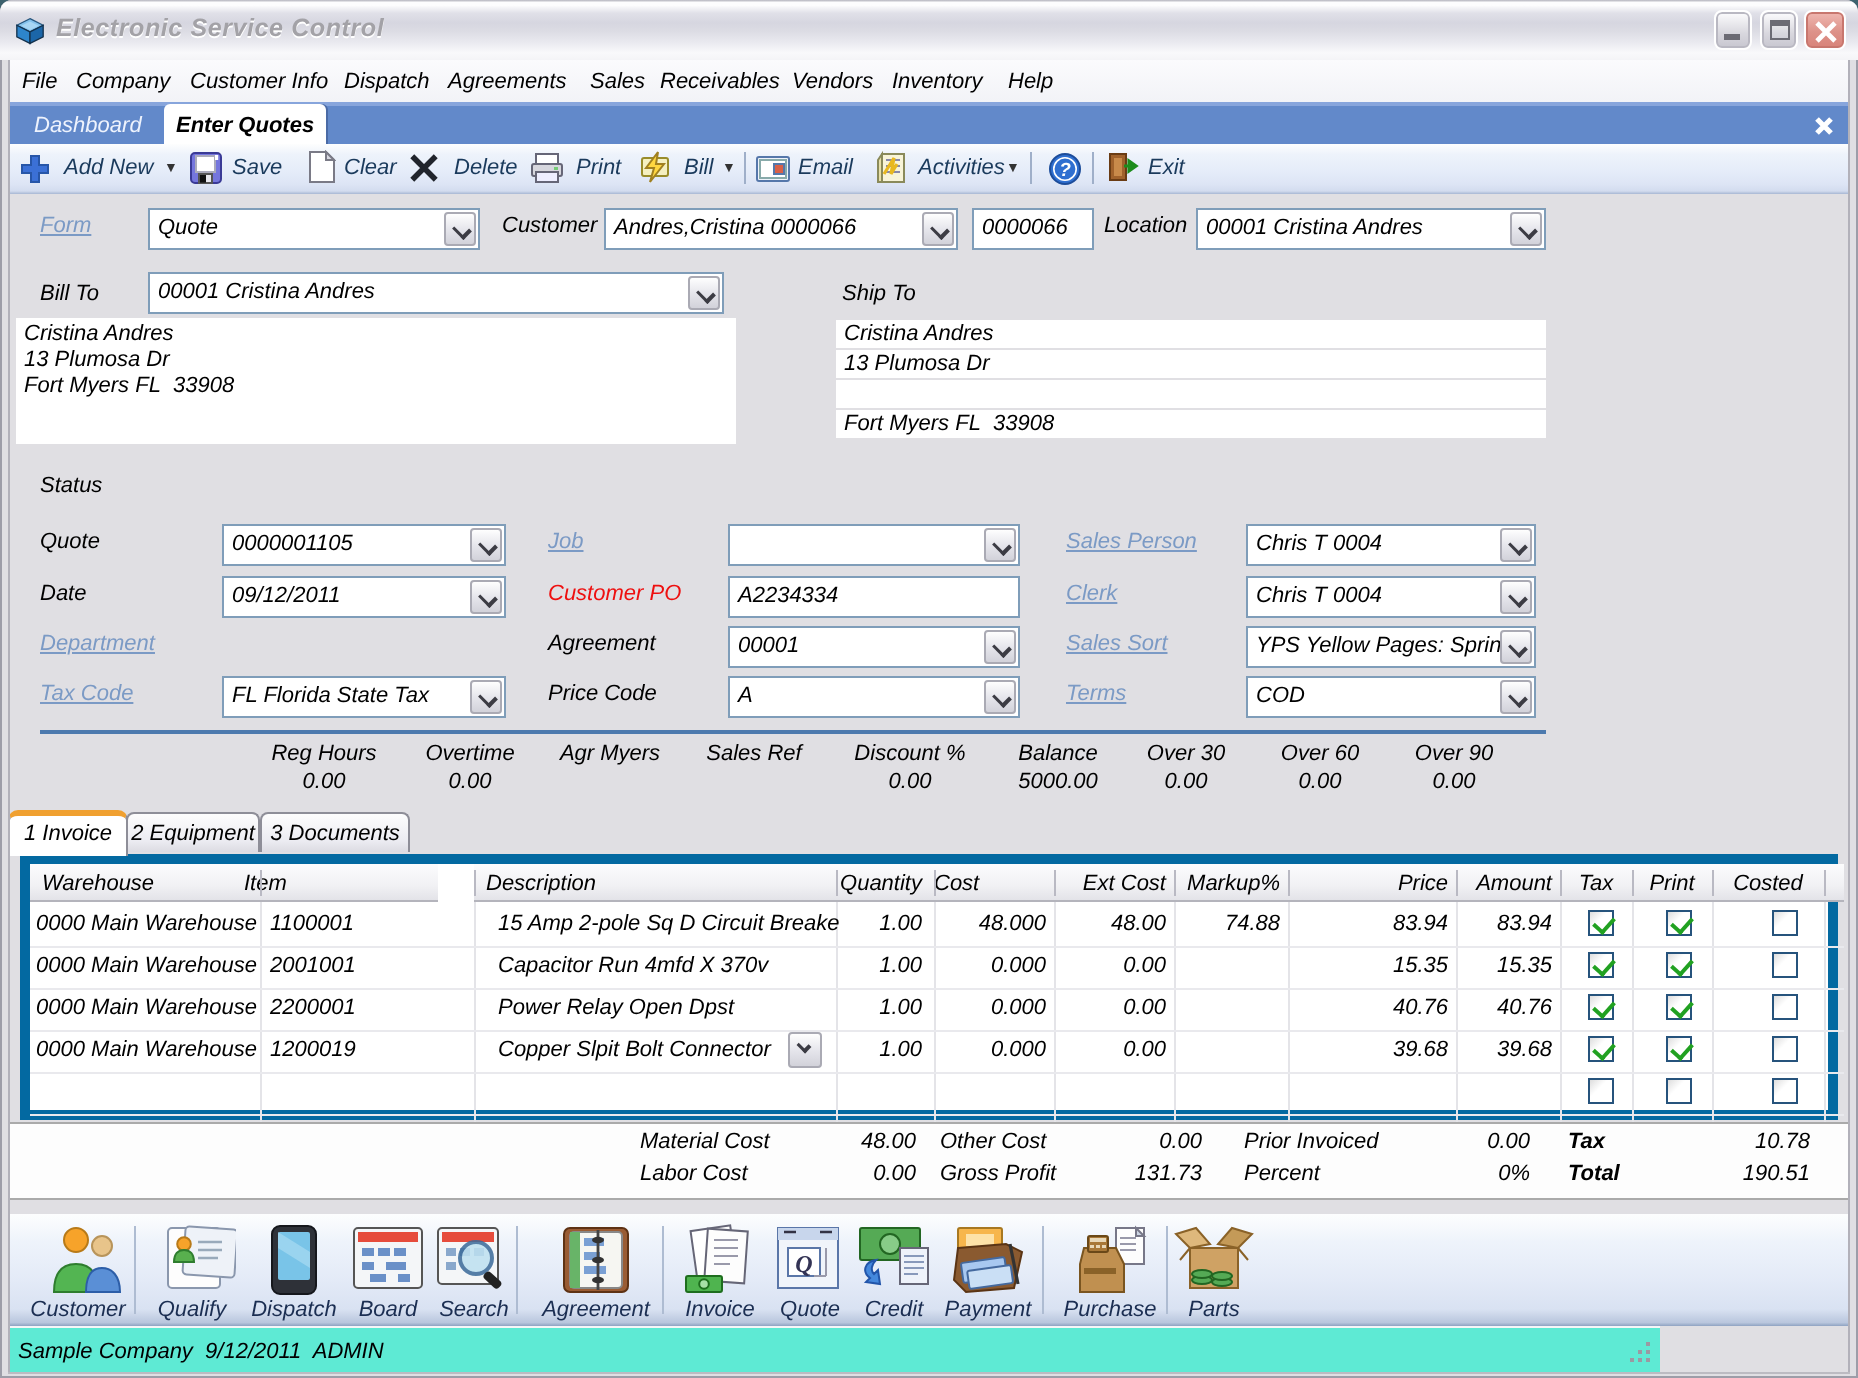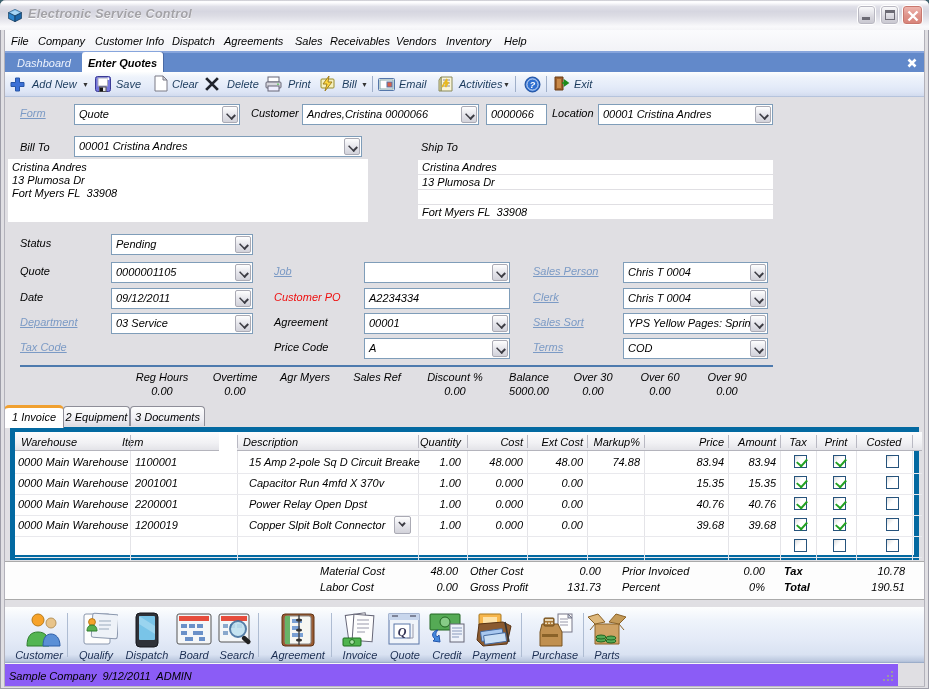--- a/index.html
+++ b/index.html
@@ -66,21 +66,21 @@
 #totals { position:absolute; left:0px; top:464px; width:920px; height:39px; background:#fdfdfd; border-top:1px solid #aaa; border-bottom:1px solid #aaa; }
 .tot { position:absolute; font-size:11px; color:#000; white-space:nowrap; }
 .totr { position:absolute; font-size:11px; color:#000; white-space:nowrap; text-align:right; }
 
 #bottombar { position:absolute; left:4px; top:607px; width:921px; height:56px;
   background:linear-gradient(180deg,#fdfefe 0%,#eef3fb 25%,#e3eaf7 60%,#d9e2f2 85%,#b9c6dd 97%,#8fa3c2 100%); }
 .bi { position:absolute; font-size:11px; color:#1b2e52; transform:translateX(-50%); white-space:nowrap; top:42px;}
 .bicon { position:absolute; top:5px; transform:translateX(-50%); }
 .bsep { position:absolute; top:6px; width:1px; height:44px; background:#aebcd2; }
 
-#statusbar { position:absolute; left:4px; top:663px; width:894px; height:23px; background:#8b5cf6; border-top:1px solid #f6f6f8; }
+#statusbar { position:absolute; left:4px; top:663px; width:826px; height:23px; background:#5eead4; border-top:1px solid #f6f6f8; }
 #statusbar span { position:absolute; left:5px; top:6px; font-size:11px; color:#000; }
 .grip { position:absolute; right:3px; bottom:3px; width:12px; height:12px; }
 #edgeL,#edgeR { position:absolute; top:30px; width:1px; height:656px; background:#b2b1ba; z-index:50; }
 #edgeL { left:4px; } #edgeR { left:924px; }
 #edgeB { position:absolute; left:4px; top:686px; width:921px; height:1px; background:#bcbbc2; z-index:50; }
 </style></head>
 <body>
 <div id="win">
 
   <div id="titlebar">
@@ -211,46 +211,45 @@
     <div class="combo" style="left:70px;top:39px;width:288px">00001 Cristina Andres<span class="db"></span></div>
     <span class="lbl" style="left:417px;top:44px">Ship To</span>
 
     <div class="whitebox" style="left:4px;top:62px;width:360px;height:63px;line-height:13px;padding-top:2px">Cristina Andres<br>13 Plumosa Dr<br>Fort Myers FL&nbsp; 33908</div>
     <div class="whitebox" style="left:414px;top:63px;width:355px;height:14px">Cristina Andres</div>
     <div class="whitebox" style="left:414px;top:78px;width:355px;height:14px">13 Plumosa Dr</div>
     <div class="whitebox" style="left:414px;top:93px;width:355px;height:14px"></div>
     <div class="whitebox" style="left:414px;top:108px;width:355px;height:14px">Fort Myers FL&nbsp; 33908</div>
 
     <span class="lbl" style="left:16px;top:140px">Status</span>
-    <div class="combo" style="left:107px;top:137px;width:142px">Pending<span class="db"></span></div>
 
     <span class="lbl" style="left:16px;top:168px">Quote</span>
     <div class="combo" style="left:107px;top:165px;width:142px">0000001105<span class="db"></span></div>
     <span class="link" style="left:270px;top:168px">Job</span>
     <div class="combo" style="left:360px;top:165px;width:146px">
         <span class="db"></span>
       </div>
     <span class="link" style="left:529px;top:168px">Sales Person</span>
     <div class="combo" style="left:619px;top:165px;width:145px">Chris T 0004<span class="db"></span></div>
 
     <span class="lbl" style="left:16px;top:194px">Date</span>
     <div class="combo" style="left:107px;top:191px;width:142px">09/12/2011<span class="db"></span></div>
     <span class="lbl red" style="left:270px;top:194px">Customer PO</span>
     <div class="tb" style="left:360px;top:191px;width:146px">A2234334</div>
     <span class="link" style="left:529px;top:194px">Clerk</span>
     <div class="combo" style="left:619px;top:191px;width:145px">Chris T 0004<span class="db"></span></div>
 
     <span class="link" style="left:16px;top:219px">Department</span>
-    <div class="combo" style="left:107px;top:216px;width:142px">03 Service<span class="db"></span></div>
     <span class="lbl" style="left:270px;top:219px">Agreement</span>
     <div class="combo" style="left:360px;top:216px;width:146px">00001<span class="db"></span></div>
     <span class="link" style="left:529px;top:219px">Sales Sort</span>
     <div class="combo" style="left:619px;top:216px;width:145px">YPS Yellow Pages: Sprint<span class="db"></span></div>
 
     <span class="link" style="left:16px;top:244px">Tax Code</span>
+    <div class="combo" style="left:107px;top:241px;width:142px">FL Florida State Tax<span class="db"></span></div>
     <span class="lbl" style="left:270px;top:244px">Price Code</span>
     <div class="combo" style="left:360px;top:241px;width:146px">A<span class="db"></span></div>
     <span class="link" style="left:529px;top:244px">Terms</span>
     <div class="combo" style="left:619px;top:241px;width:145px">COD<span class="db"></span></div>
 
     <div class="sep-blue" style="left:16px;top:268px;width:753px"></div>
     <span class="sum" style="left:158px;top:274px">Reg Hours</span>
     <span class="sum" style="left:231px;top:274px">Overtime</span>
     <span class="sum" style="left:301px;top:274px">Agr Myers</span>
     <span class="sum" style="left:373px;top:274px">Sales Ref</span>
@@ -269,21 +268,21 @@
 
     <div class="itab" id="itab1" style="left:0px;top:308px;width:60px">1 Invoice</div>
     <div class="itab" style="left:59px;top:309px;width:67px;height:20px">2 Equipment</div>
     <div class="itab" style="left:126px;top:309px;width:75px;height:20px">3 Documents</div>
 
     <div id="gridpanel">
       <div class="gh" style="left:0;width:115px;padding-left:6px">Warehouse</div>
       <div class="gh" style="left:97px;width:107px;padding-left:10px">Item</div>
       <div class="gh" style="left:222px;width:181px;padding-left:6px">Description</div>
       <div class="gh" style="left:403px;width:49px;text-align:center;padding-right:4px">Quantity</div>
-      <div class="gh" style="left:452px;width:60px;text-align:right;padding-right:4px">Cost</div>
+      <div class="gh" style="left:452px;width:60px;padding-right:4px">Cost</div>
       <div class="gh" style="left:512px;width:60px;text-align:right;padding-right:4px">Ext Cost</div>
       <div class="gh" style="left:572px;width:57px;text-align:right;padding-right:4px">Markup%</div>
       <div class="gh" style="left:629px;width:84px;text-align:right;padding-right:4px">Price</div>
       <div class="gh" style="left:713px;width:52px;text-align:right;padding-right:4px">Amount</div>
       <div class="gh" style="left:765px;width:36px;text-align:center">Tax</div>
       <div class="gh" style="left:801px;width:40px;text-align:center">Print</div>
       <div class="gh" style="left:841px;width:56px;text-align:center">Costed</div>
       <div class="gh" style="left:897px;width:10px"></div>
       <div class="ghsep" style="left:115px"></div>
       <div class="ghsep" style="left:222px"></div>

